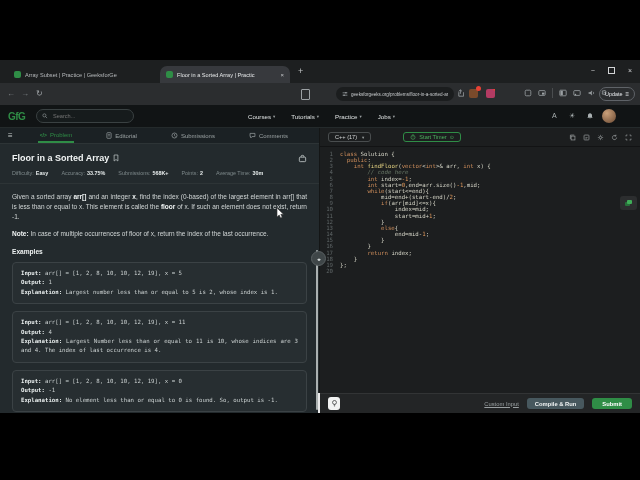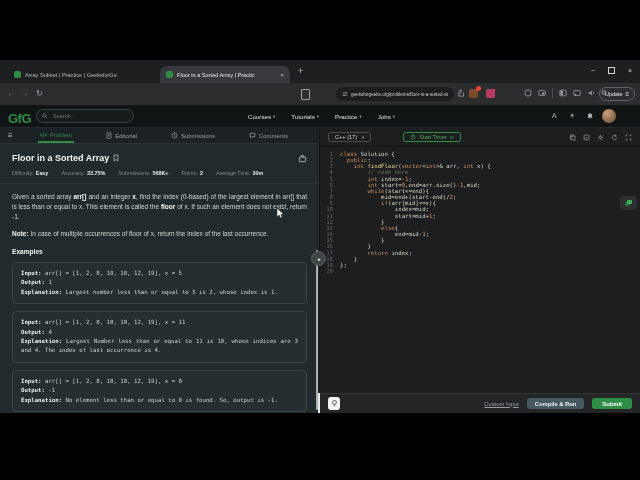--- a/index.html
+++ b/index.html
@@ -32,21 +32,21 @@
   .ext1{left:469px;background:#7a4a2b;}
   .ext2{left:486px;background:#b33b63;clip-path:polygon(0 0,100% 0,100% 100%,0 100%);}
   .tbcluster{position:absolute;left:524px;top:5px;display:flex;gap:6px;align-items:center;color:#9ca1a4;}
   .tbdiv{width:1px;height:10px;background:#4a4d4f;}
   .updatepill{position:absolute;right:5px;top:4px;height:12px;border:1px solid #5f6368;border-radius:7px;
               display:flex;align-items:center;gap:3px;padding:0 5px;font-size:5.4px;color:#e8eaed;}
 
   
   .siteheader{position:absolute;top:45px;left:0;right:0;height:23px;background:#111415;
               border-bottom:1px solid #242a2b;box-sizing:border-box;}
-  .gfglogo{position:absolute;left:8px;top:6px;color:#2f8d46;font-weight:bold;font-size:13px;letter-spacing:-0.5px;}
+  .gfglogo{position:absolute;left:8px;top:6px;color:#2f8d46;font-weight:bold;font-size:10px;letter-spacing:-0.5px;}
   .searchpill{position:absolute;left:36px;top:4px;width:98px;height:14px;border:1px solid #3a4142;background:#161b1c;
               border-radius:8px;display:flex;align-items:center;gap:3px;padding:0 5px;box-sizing:border-box;}
   .searchpill input{background:transparent;border:0;outline:none;color:#98a0a1;font-size:5.6px;width:70px;
                     font-family:"Liberation Sans",sans-serif;}
   .gnav{position:absolute;left:248px;top:0;height:100%;display:flex;gap:16px;align-items:center;
         font-size:6.2px;color:#dfe3e3;}
   .gnav .it{display:flex;align-items:center;gap:2px;}
   .caret{font-size:4.5px;color:#9aa0a1;}
   .hico{position:absolute;top:7px;color:#aab1b2;font-size:7px;}
   .avatar{position:absolute;left:602px;top:4px;width:14px;height:14px;border-radius:50%;

